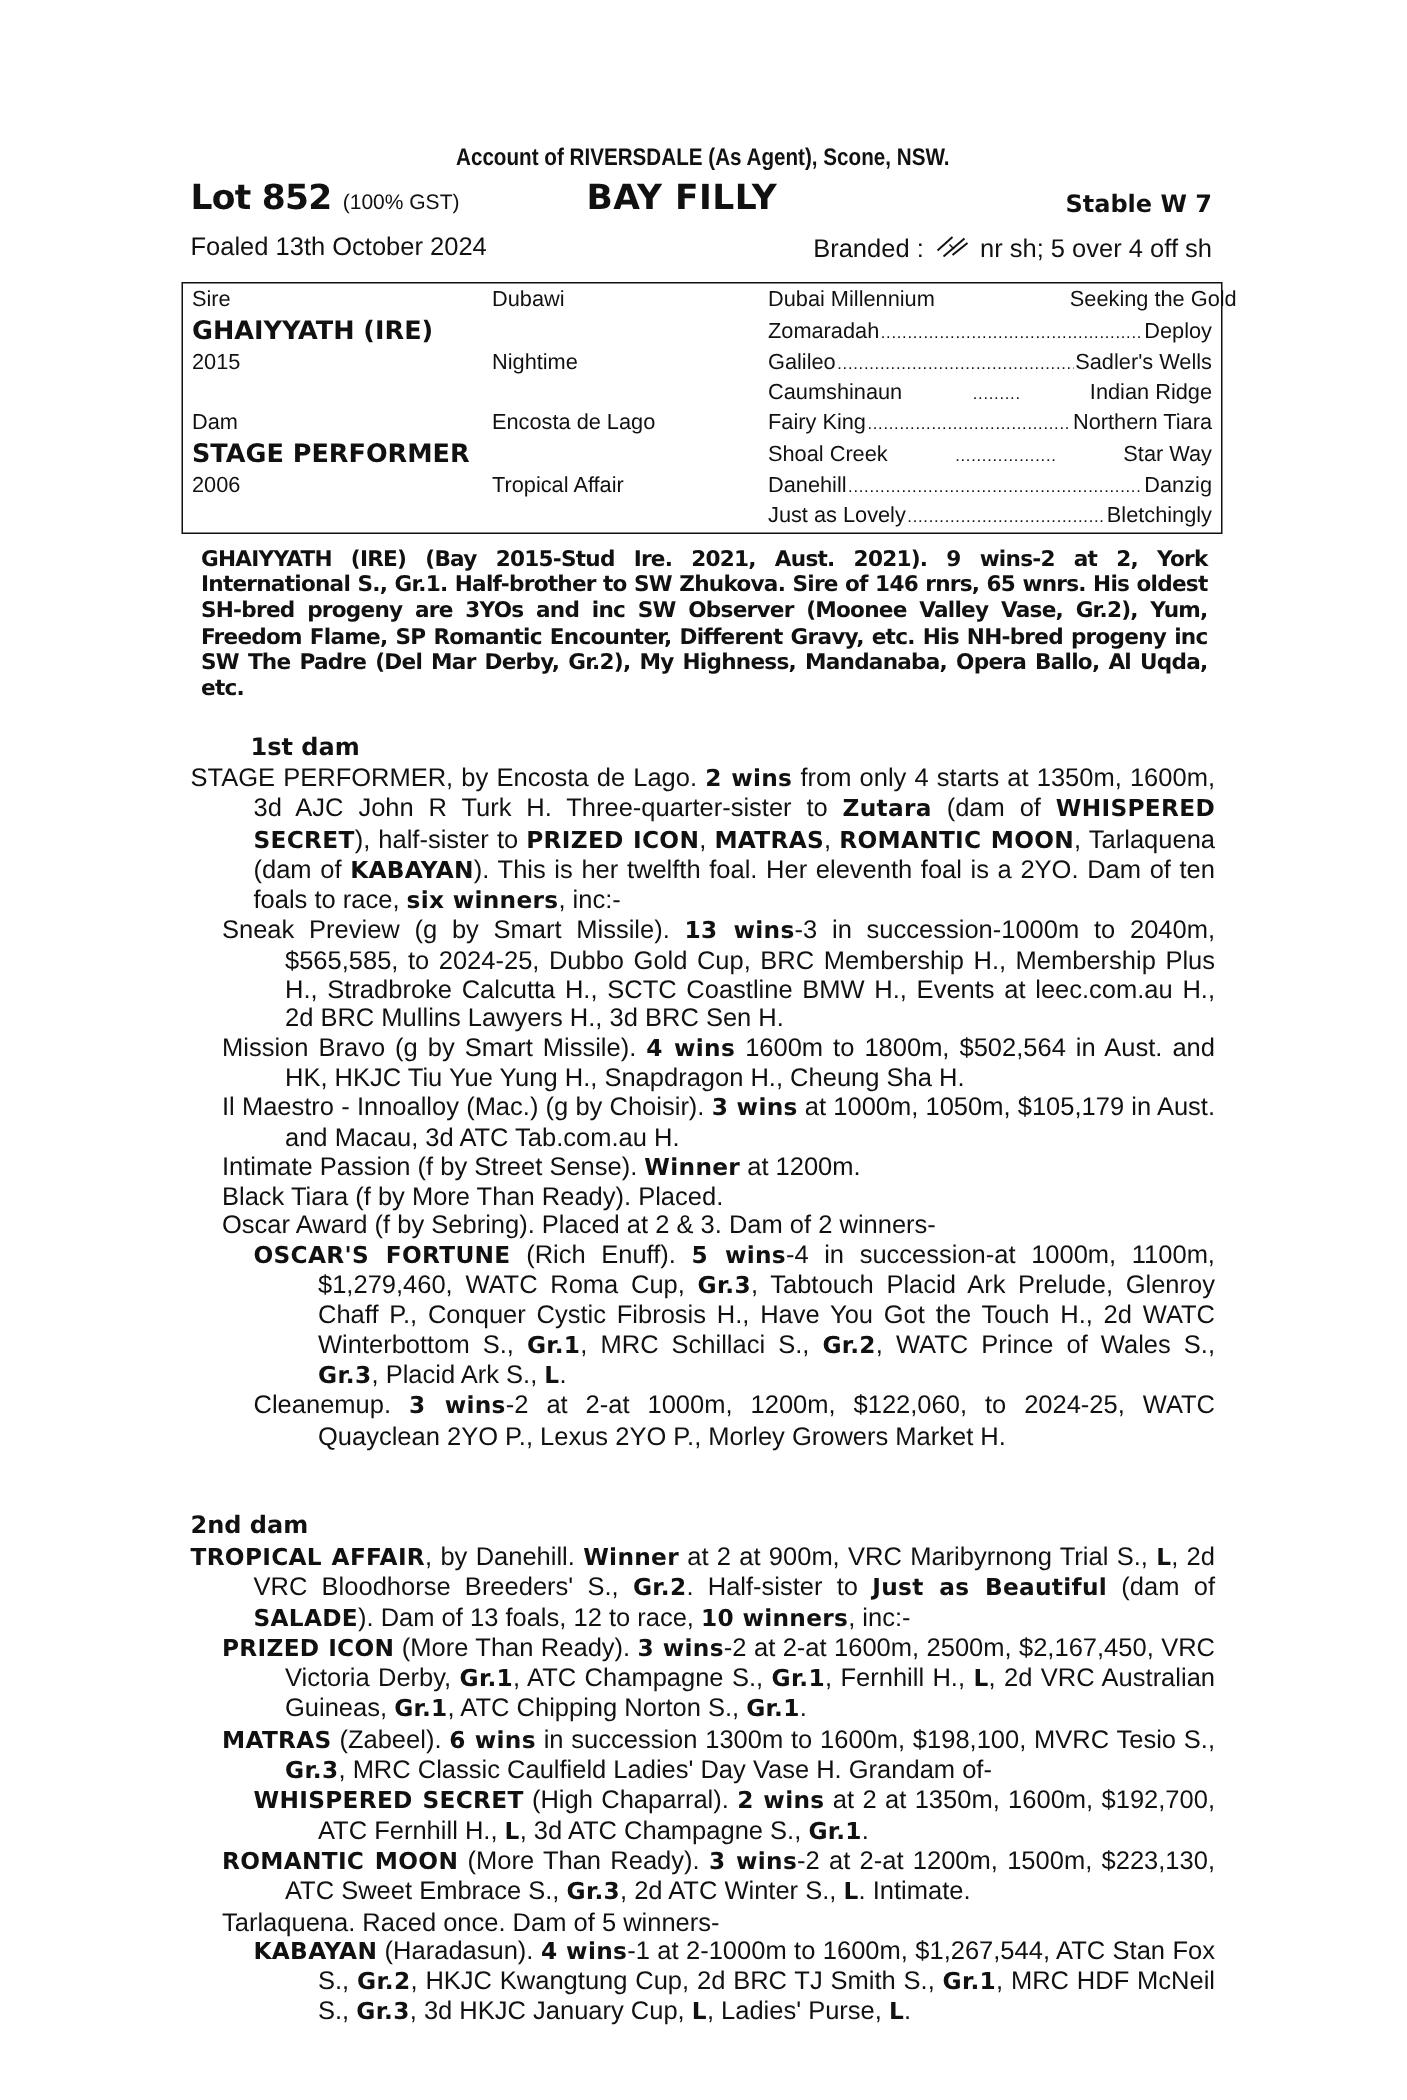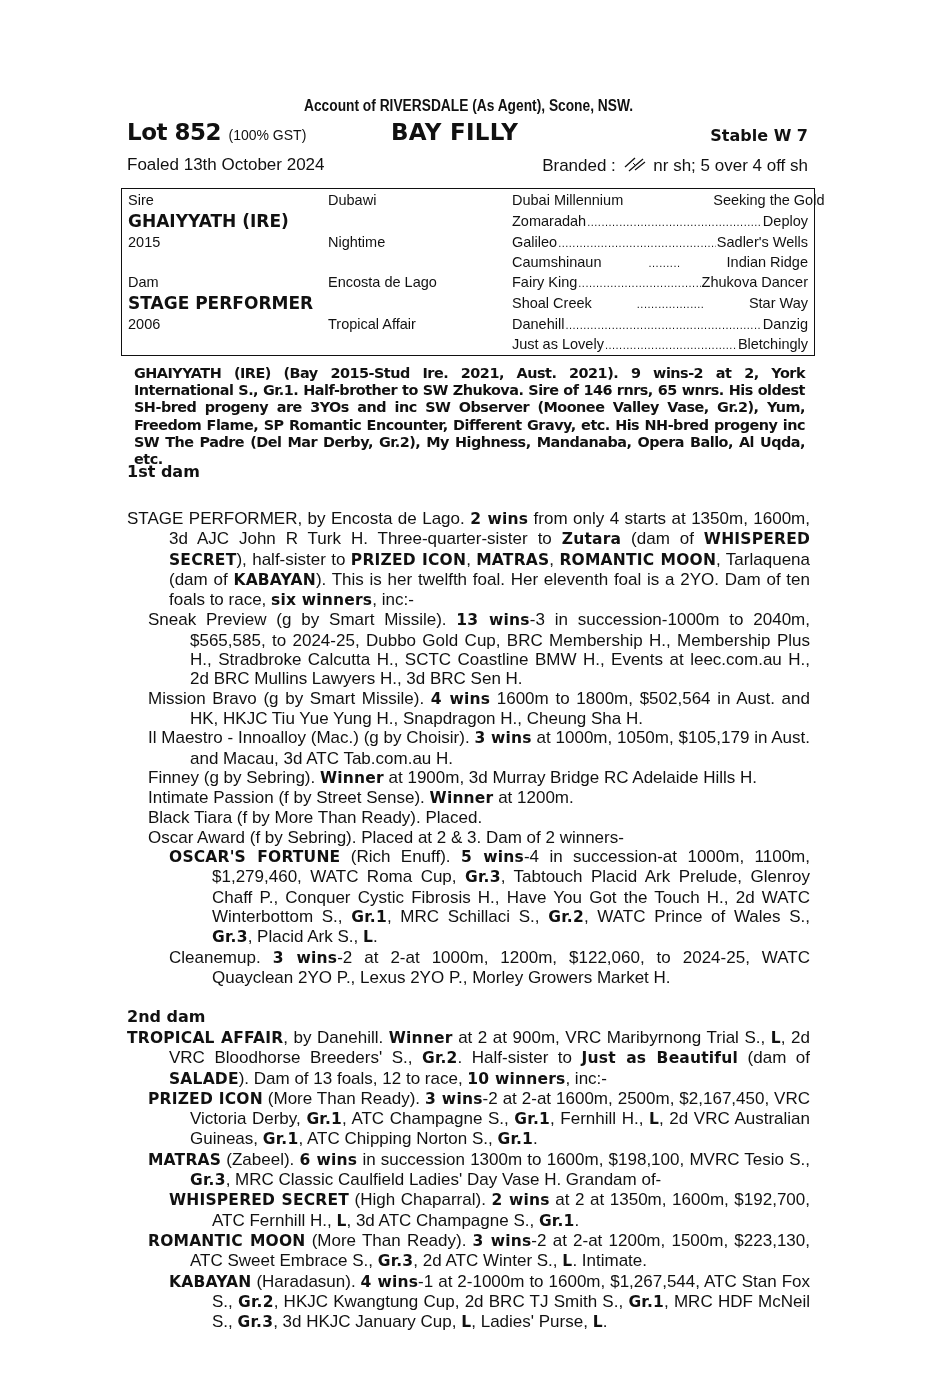--- a/index.html
+++ b/index.html
@@ -88,60 +88,60 @@
       <span>Sadler's Wells</span>
     </div>
   <div class="gp" style="top:65px;gap:46px;">
       <span>Caumshinaun</span>
       <span class="dots"></span>
       <span>Indian Ridge</span>
     </div>
   <div class="gp" style="top:85px;">
       <span>Fairy King</span>
       <span class="dots"></span>
-      <span>Zhukova Dancer</span>
+      <span>Northern Tiara</span>
     </div>
   <div class="gp" style="top:106px;gap:44px;">
       <span>Shoal Creek</span>
       <span class="dots"></span>
       <span>Star Way</span>
     </div>
   <div class="gp" style="top:127px;">
       <span>Danehill</span>
       <span class="dots"></span>
       <span>Danzig</span>
     </div>
   <div class="gp" style="top:147px;">
       <span>Just as Lovely</span>
       <span class="dots"></span>
       <span>Bletchingly</span>
     </div>
 </div>
 
 <div class="sire-para last-left">GHAIYYATH (IRE) (Bay 2015-Stud Ire. 2021, Aust. 2021). 9 wins-2 at 2, York International S., Gr.1. Half-brother to SW Zhukova. Sire of 146 rnrs, 65 wnrs. His oldest SH-bred progeny are 3YOs and inc SW Observer (Moonee Valley Vase, Gr.2), Yum, Freedom Flame, SP Romantic Encounter, Different Gravy, etc. His NH-bred progeny inc SW The Padre (Del Mar Derby, Gr.2), My Highness, Mandanaba, Opera Ballo, Al Uqda, etc.</div>
 
-<div class="section-h" style="top:462px;">1st dam</div>
+<div class="section-h" style="top:488px;margin-left:40px;">1st dam</div>
 <div class="body" style="top:509px;">
   <p class="p lv0"><span>STAGE PERFORMER, by Encosta de Lago. </span><span class="b">2 wins</span><span> from only 4 starts at 1350m, 1600m, 3d AJC John R Turk H. Three-quarter-sister to </span><span class="b">Zutara</span><span> (dam of </span><span class="b">WHISPERED SECRET</span><span>), half-sister to </span><span class="b">PRIZED ICON</span><span>, </span><span class="b">MATRAS</span><span>, </span><span class="b">ROMANTIC MOON</span><span>, Tarlaquena (dam of </span><span class="b">KABAYAN</span><span>). This is her twelfth foal. Her eleventh foal is a 2YO. Dam of ten foals to race, </span><span class="b">six winners</span><span>, inc:-</span></p>
   <div>
       <p class="p lv1"><span>Sneak Preview (g by Smart Missile). </span><span class="b">13 wins</span><span>-3 in succession-1000m to 2040m, $565,585, to 2024-25, Dubbo Gold Cup, BRC Membership H., Membership Plus H., Stradbroke Calcutta H., SCTC Coastline BMW H., Events at leec.com.au H., 2d BRC Mullins Lawyers H., 3d BRC Sen H.</span></p>
       <p class="p lv1"><span>Mission Bravo (g by Smart Missile). </span><span class="b">4 wins</span><span> 1600m to 1800m, $502,564 in Aust. and HK, HKJC Tiu Yue Yung H., Snapdragon H., Cheung Sha H.</span></p>
       <p class="p lv1"><span>Il Maestro - Innoalloy (Mac.) (g by Choisir). </span><span class="b">3 wins</span><span> at 1000m, 1050m, $105,179 in Aust. and Macau, 3d ATC Tab.com.au H.</span></p>
-      <p class="p lv1"><span>Finney (g by Sebring). </span><span class="b">Winner</span><span> at 1900m, 3d Murray Bridge RC Adelaide Hills H.</span></p>
       <p class="p lv1"><span>Intimate Passion (f by Street Sense). </span><span class="b">Winner</span><span> at 1200m.</span></p>
       <p class="p lv1"><span>Black Tiara (f by More Than Ready). Placed.</span></p>
       <p class="p lv1"><span>Oscar Award (f by Sebring). Placed at 2 &amp; 3. Dam of 2 winners-</span></p>
       <p class="p lv2"><span class="b">OSCAR'S FORTUNE</span><span> (Rich Enuff). </span><span class="b">5 wins</span><span>-4 in succession-at 1000m, 1100m, $1,279,460, WATC Roma Cup, </span><span class="b">Gr.3</span><span>, Tabtouch Placid Ark Prelude, Glenroy Chaff P., Conquer Cystic Fibrosis H., Have You Got the Touch H., 2d WATC Winterbottom S., </span><span class="b">Gr.1</span><span>, MRC Schillaci S., </span><span class="b">Gr.2</span><span>, WATC Prince of Wales S., </span><span class="b">Gr.3</span><span>, Placid Ark S., </span><span class="b">L</span><span>.</span></p>
       <p class="p lv2"><span>Cleanemup. </span><span class="b">3 wins</span><span>-2 at 2-at 1000m, 1200m, $122,060, to 2024-25, WATC Quayclean 2YO P., Lexus 2YO P., Morley Growers Market H.</span></p>
     </div>
 </div>
 
 <div class="section-h" style="top:1007px;">2nd dam</div>
 <div class="body" style="top:1028px;">
   <p class="p lv0"><span class="b">TROPICAL AFFAIR</span><span>, by Danehill. </span><span class="b">Winner</span><span> at 2 at 900m, VRC Maribyrnong Trial S., </span><span class="b">L</span><span>, 2d VRC Bloodhorse Breeders' S., </span><span class="b">Gr.2</span><span>. Half-sister to </span><span class="b">Just as Beautiful</span><span> (dam of </span><span class="b">SALADE</span><span>). Dam of 13 foals, 12 to race, </span><span class="b">10 winners</span><span>, inc:-</span></p>
   <div>
       <p class="p lv1"><span class="b">PRIZED ICON</span><span> (More Than Ready). </span><span class="b">3 wins</span><span>-2 at 2-at 1600m, 2500m, $2,167,450, VRC Victoria Derby, </span><span class="b">Gr.1</span><span>, ATC Champagne S., </span><span class="b">Gr.1</span><span>, Fernhill H., </span><span class="b">L</span><span>, 2d VRC Australian Guineas, </span><span class="b">Gr.1</span><span>, ATC Chipping Norton S., </span><span class="b">Gr.1</span><span>.</span></p>
       <p class="p lv1"><span class="b">MATRAS</span><span> (Zabeel). </span><span class="b">6 wins</span><span> in succession 1300m to 1600m, $198,100, MVRC Tesio S., </span><span class="b">Gr.3</span><span>, MRC Classic Caulfield Ladies' Day Vase H. Grandam of-</span></p>
       <p class="p lv2"><span class="b">WHISPERED SECRET</span><span> (High Chaparral). </span><span class="b">2 wins</span><span> at 2 at 1350m, 1600m, $192,700, ATC Fernhill H., </span><span class="b">L</span><span>, 3d ATC Champagne S., </span><span class="b">Gr.1</span><span>.</span></p>
       <p class="p lv1"><span class="b">ROMANTIC MOON</span><span> (More Than Ready). </span><span class="b">3 wins</span><span>-2 at 2-at 1200m, 1500m, $223,130, ATC Sweet Embrace S., </span><span class="b">Gr.3</span><span>, 2d ATC Winter S., </span><span class="b">L</span><span>. Intimate.</span></p>
+      <p class="p lv1"><span>Tarlaquena. Raced once. Dam of 5 winners-</span></p>
       <p class="p lv2"><span class="b">KABAYAN</span><span> (Haradasun). </span><span class="b">4 wins</span><span>-1 at 2-1000m to 1600m, $1,267,544, ATC Stan Fox S., </span><span class="b">Gr.2</span><span>, HKJC Kwangtung Cup, 2d BRC TJ Smith S., </span><span class="b">Gr.1</span><span>, MRC HDF McNeil S., </span><span class="b">Gr.3</span><span>, 3d HKJC January Cup, </span><span class="b">L</span><span>, Ladies' Purse, </span><span class="b">L</span><span>.</span></p>
     </div>
 </div>
 
 </body></html>

